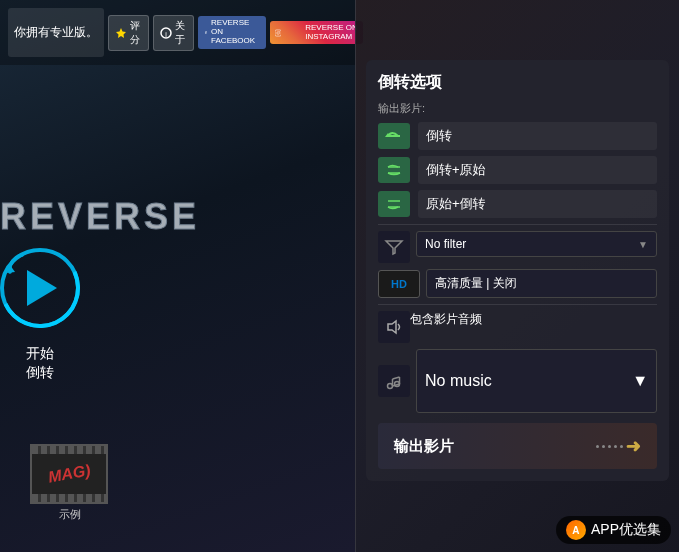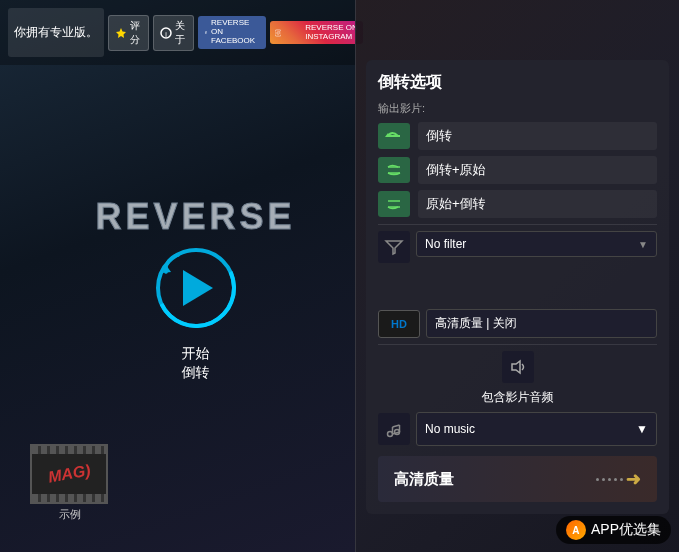--- a/index.html
+++ b/index.html
@@ -75,25 +75,24 @@
 
     .social-btn.instagram {
       background: linear-gradient(45deg, #f09433, #e6683c, #dc2743, #cc2366, #bc1888);
       gap: 24px;
     }
 
     #left-center {
       flex: 1;
       display: flex;
       flex-direction: column;
-      align-items: center;
+      align-items: flex-start;
       justify-content: center;
       gap: 10px;
       padding-bottom: 40px;
-      padding-left: 36px;
     }
 
     #reverse-logo {
       color: #c0c8d0;
       font-size: 36px;
       font-weight: 900;
       font-family: 'Arial Black', sans-serif;
       letter-spacing: 4px;
       text-transform: uppercase;
       -webkit-text-stroke: 1px #8090a0;
@@ -332,29 +331,26 @@
     }
 
     .hd-text {
       flex: 1;
       background: #1e1e2e;
       border: 1px solid #444;
       border-radius: 3px;
       color: #ffffff;
       font-size: 12px;
       padding: 5px 8px;
-      margin-top: 40px;
     }
 
     .audio-row {
       display: flex;
-      align-items: center;
-      gap: 6px;
+      align-items: flex-start;
       margin-bottom: 6px;
-      flex-direction: column;
     }
 
     .audio-icon {
       width: 32px;
       height: 32px;
       background: #1a1a2a;
       border-radius: 3px;
       display: flex;
       align-items: center;
       justify-content: center;
@@ -383,22 +379,22 @@
       justify-content: center;
       flex-shrink: 0;
     }
 
     .music-select {
       flex: 1;
       background: #1e1e2e;
       border: 1px solid #444;
       border-radius: 3px;
       color: #ffffff;
-      font-size: 12px;
-      padding: 9px 8px;
+      font-size: 16px;
+      padding: 22px 8px;
       display: flex;
       align-items: center;
       justify-content: space-between;
       cursor: pointer;
     }
 
     #start-btn {
       width: 100%;
       background: linear-gradient(90deg, #2a2a3a, #3a2a2a);
       border: none;
@@ -626,21 +622,21 @@
           <line x1="8.5" y1="8" x2="15.5" y2="6" stroke="#888" stroke-width="1.5"></line>
         </svg>
       </div>
       <div class="music-select">
         <span>No music</span>
         <span class="chevron">▼</span>
       </div>
     </div>
 
     <button id="start-btn">
-      <span>高清质量</span>
+      <span>输出影片</span>
       <div class="arrow-dots">
         <div class="dot"></div>
         <div class="dot"></div>
         <div class="dot"></div>
         <div class="dot"></div>
         <div class="dot"></div>
         <span class="arrow-right">➜</span>
       </div>
     </button>
   </div>

